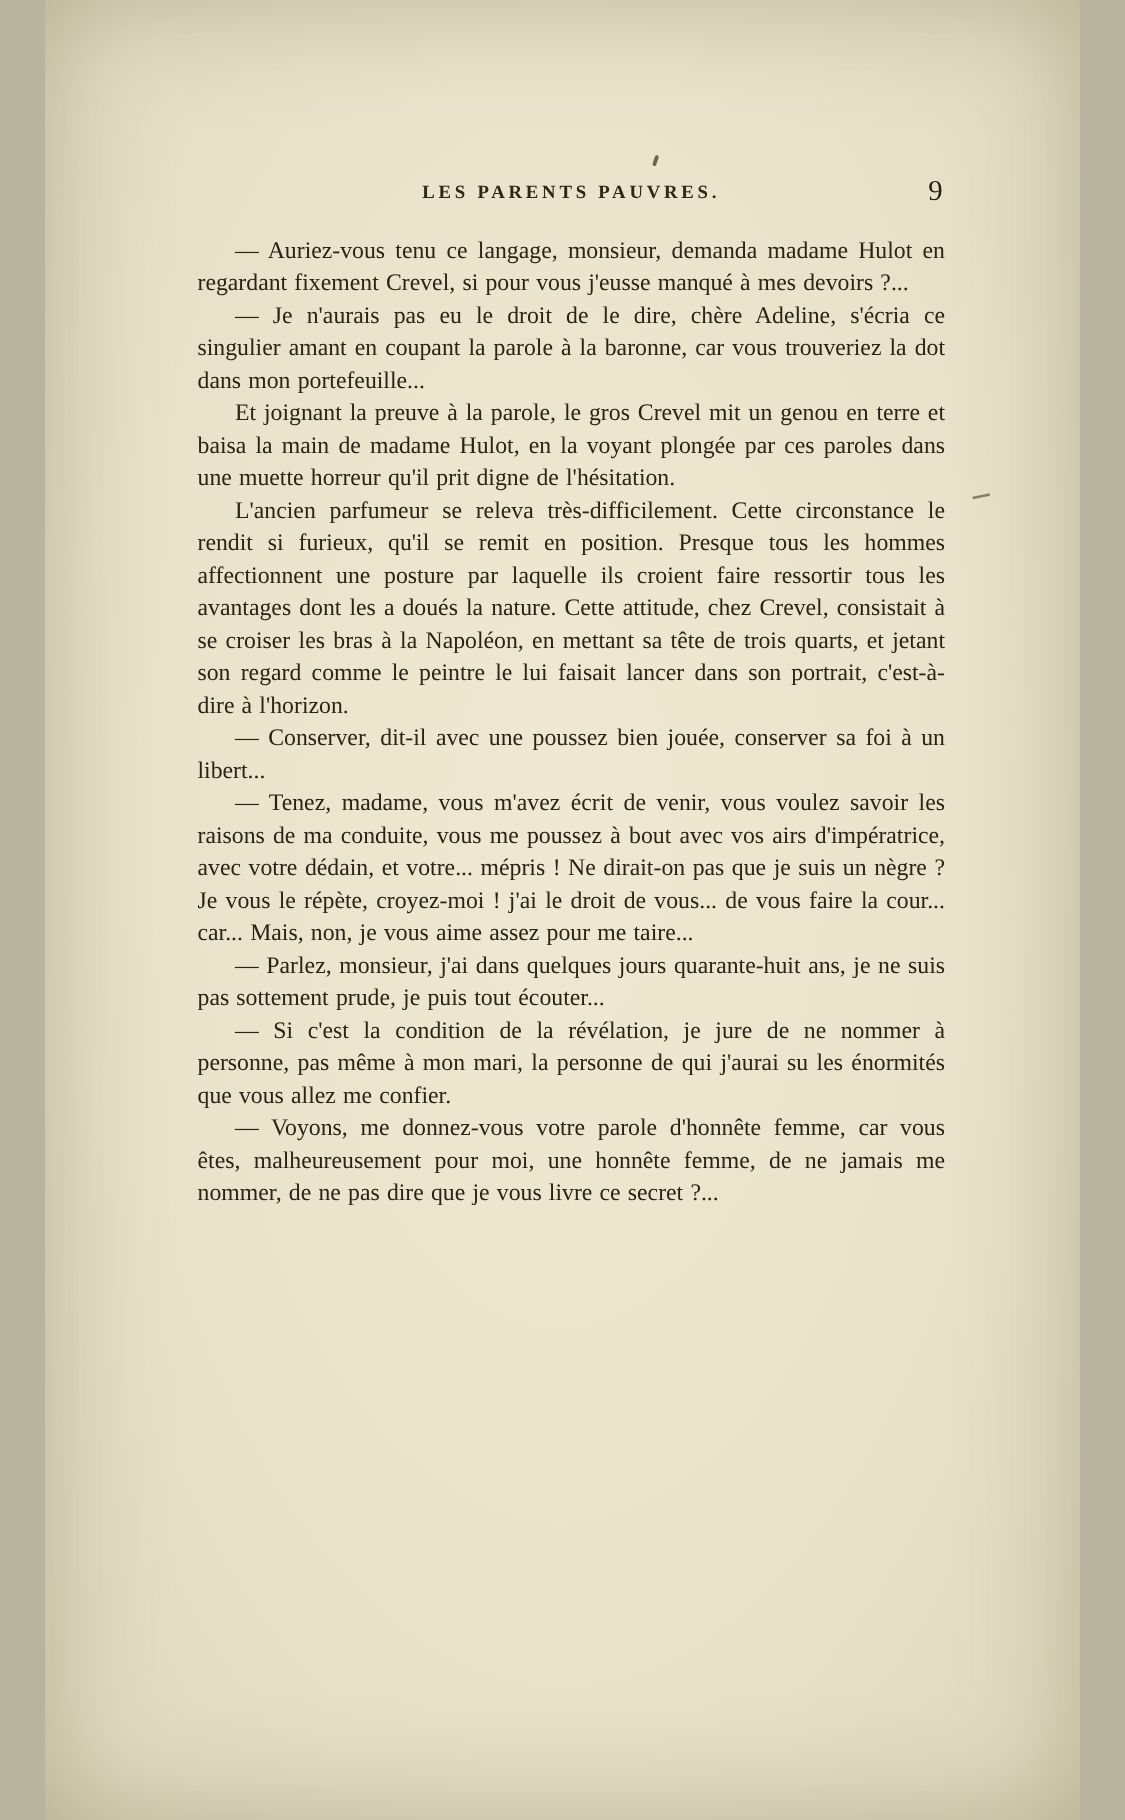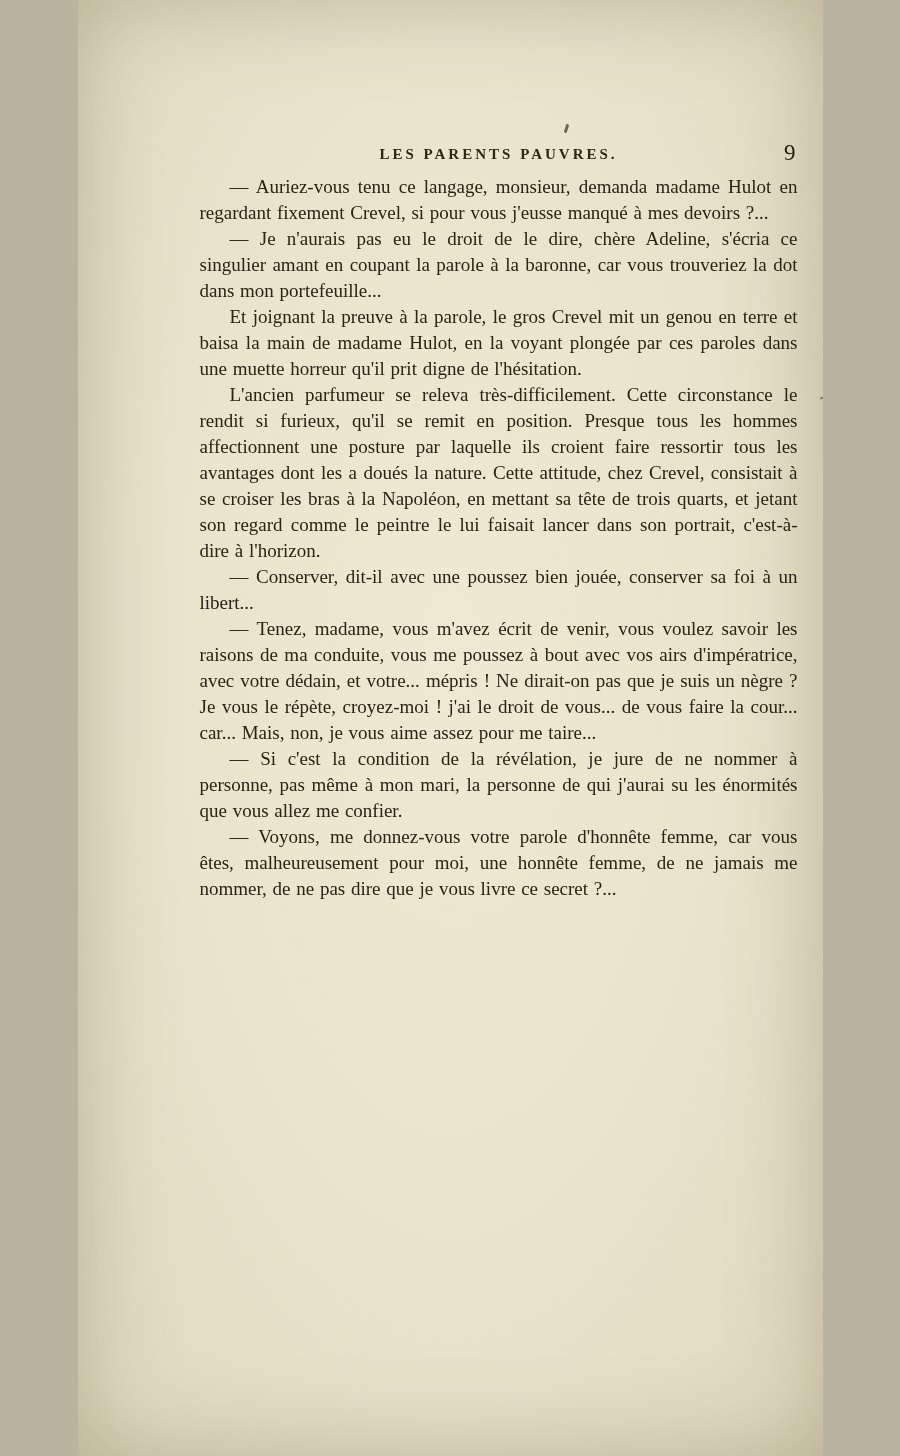--- a/index.html
+++ b/index.html
@@ -2,21 +2,21 @@
 <html><head>
 <meta charset="utf-8">
 <style>
   html, body {
     margin: 0;
     padding: 0;
     background: #b9b4a0;
   }
   .page {
     position: relative;
-    width: 745px;
+    width: 828px;
     height: 1456px;
     margin: 0 auto;
     background: radial-gradient(ellipse at 50% 45%, #efe9d3 0%, #e9e3cb 55%, #ded7bd 100%);
     box-shadow: inset 0 0 90px rgba(110, 100, 70, 0.35);
     overflow: hidden;
     font-family: "Liberation Serif", "DejaVu Serif", serif;
     color: #2a2316;
   }
   .text-block {
     position: absolute;
@@ -39,20 +39,21 @@
   }
   .page-number {
     position: absolute;
     right: 2px;
     top: 0;
     font-size: 23px;
     font-weight: normal;
     color: #241d10;
   }
   .body-text {
+    margin-top: 14px;
     font-size: 19px;
     line-height: 26px;
     text-align: justify;
     text-justify: inter-word;
   }
   .body-text p {
     margin: 0;
     padding: 0;
     text-indent: 30px;
     word-spacing: 1px;
@@ -98,18 +99,19 @@
       <span class="page-number">9</span>
     </div>
 
     <div class="body-text">
       <p>— Auriez-vous tenu ce langage, monsieur, demanda madame Hulot en regardant fixement Crevel, si pour vous j'eusse manqué à mes devoirs ?...</p>
       <p>— Je n'aurais pas eu le droit de le dire, chère Adeline, s'écria ce singulier amant en coupant la parole à la baronne, car vous trouveriez la dot dans mon portefeuille...</p>
       <p>Et joignant la preuve à la parole, le gros Crevel mit un genou en terre et baisa la main de madame Hulot, en la voyant plongée par ces paroles dans une muette horreur qu'il prit digne de l'hésitation.</p>
       <p>L'ancien parfumeur se releva très-difficilement. Cette circonstance le rendit si furieux, qu'il se remit en position. Presque tous les hommes affectionnent une posture par laquelle ils croient faire ressortir tous les avantages dont les a doués la nature. Cette attitude, chez Crevel, consistait à se croiser les bras à la Napoléon, en mettant sa tête de trois quarts, et jetant son regard comme le peintre le lui faisait lancer dans son portrait, c'est-à-dire à l'horizon.</p>
       <p>— Conserver, dit-il avec une poussez bien jouée, conserver sa foi à un libert...</p>
       <p>— Tenez, madame, vous m'avez écrit de venir, vous voulez savoir les raisons de ma conduite, vous me poussez à bout avec vos airs d'impératrice, avec votre dédain, et votre... mépris ! Ne dirait-on pas que je suis un nègre ? Je vous le répète, croyez-moi ! j'ai le droit de vous... de vous faire la cour... car... Mais, non, je vous aime assez pour me taire...</p>
+      <p>— Parlez, monsieur, j'ai dans quelques jours quarante-huit ans, je ne suis pas sottement prude, je puis tout écouter...</p>
       <p>— Si c'est la condition de la révélation, je jure de ne nommer à personne, pas même à mon mari, la personne de qui j'aurai su les énormités que vous allez me confier.</p>
       <p>— Voyons, me donnez-vous votre parole d'honnête femme, car vous êtes, malheureusement pour moi, une honnête femme, de ne jamais me nommer, de ne pas dire que je vous livre ce secret ?...</p>
     </div>
 
   </div>
 </div>
 
 </body></html>

